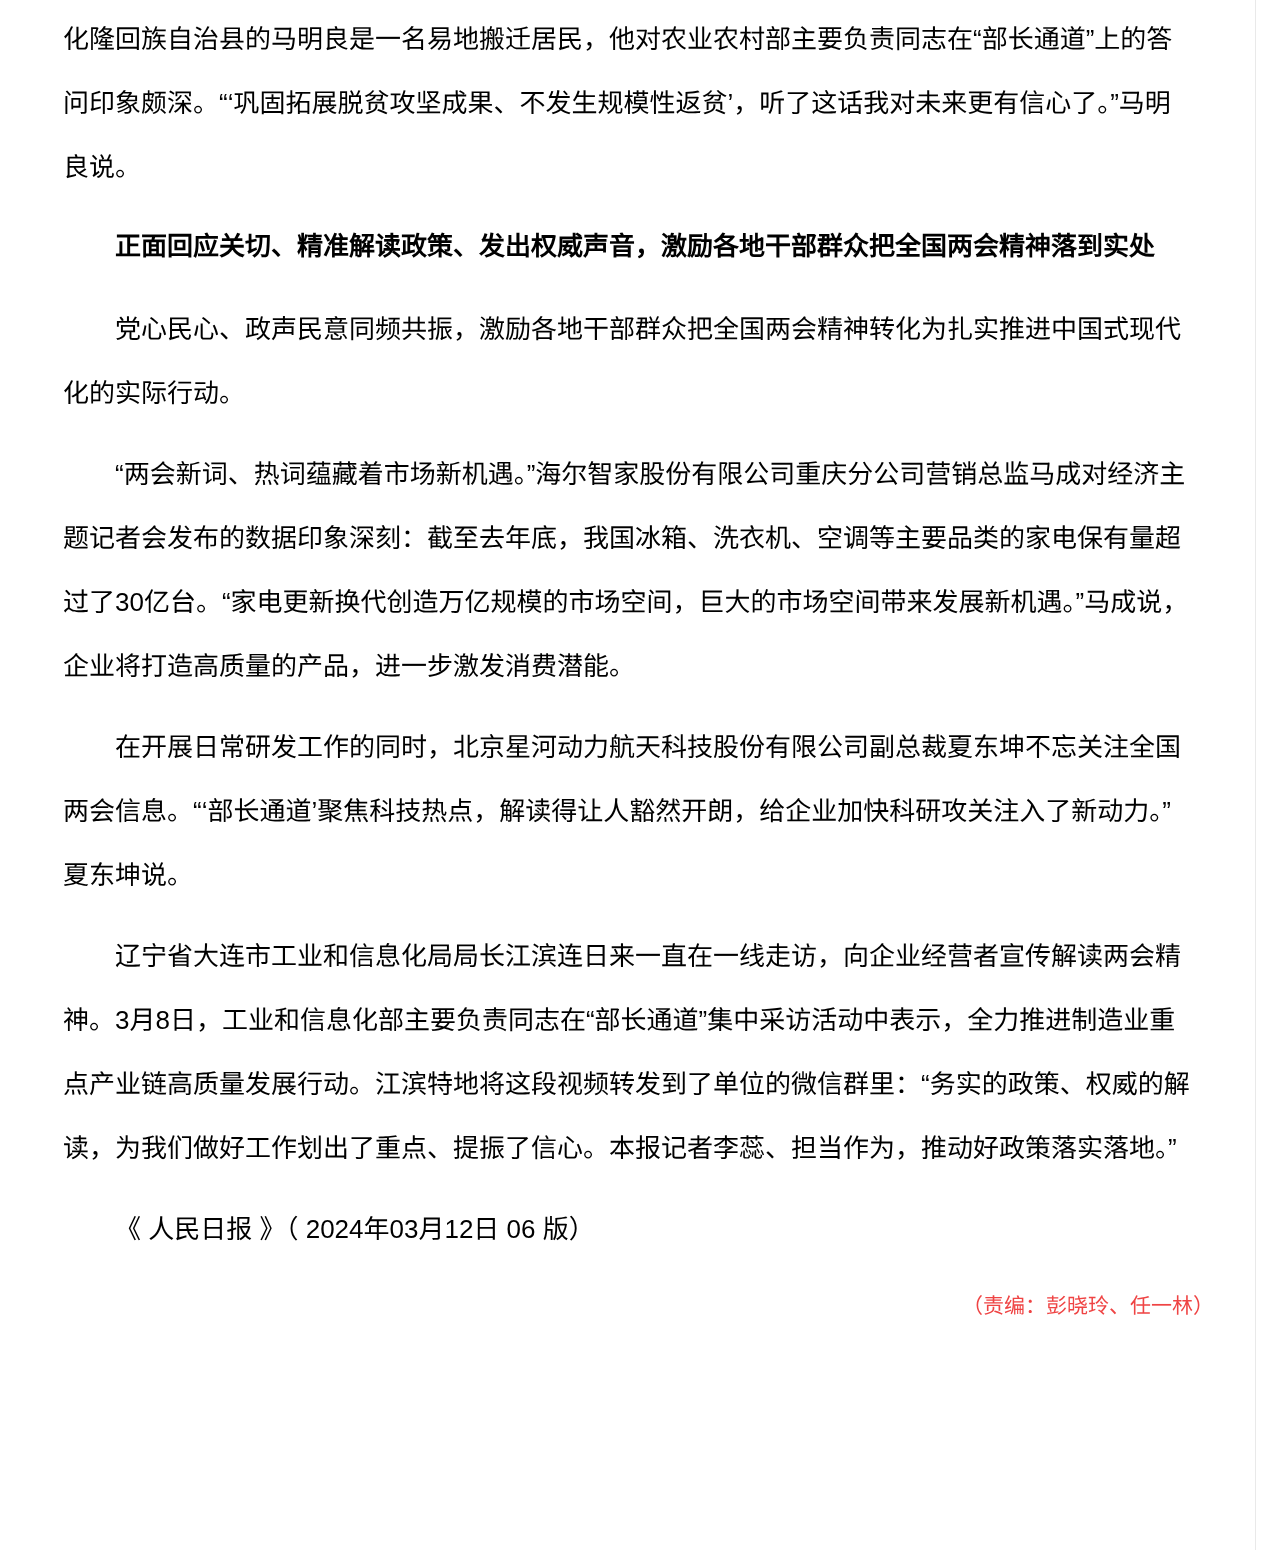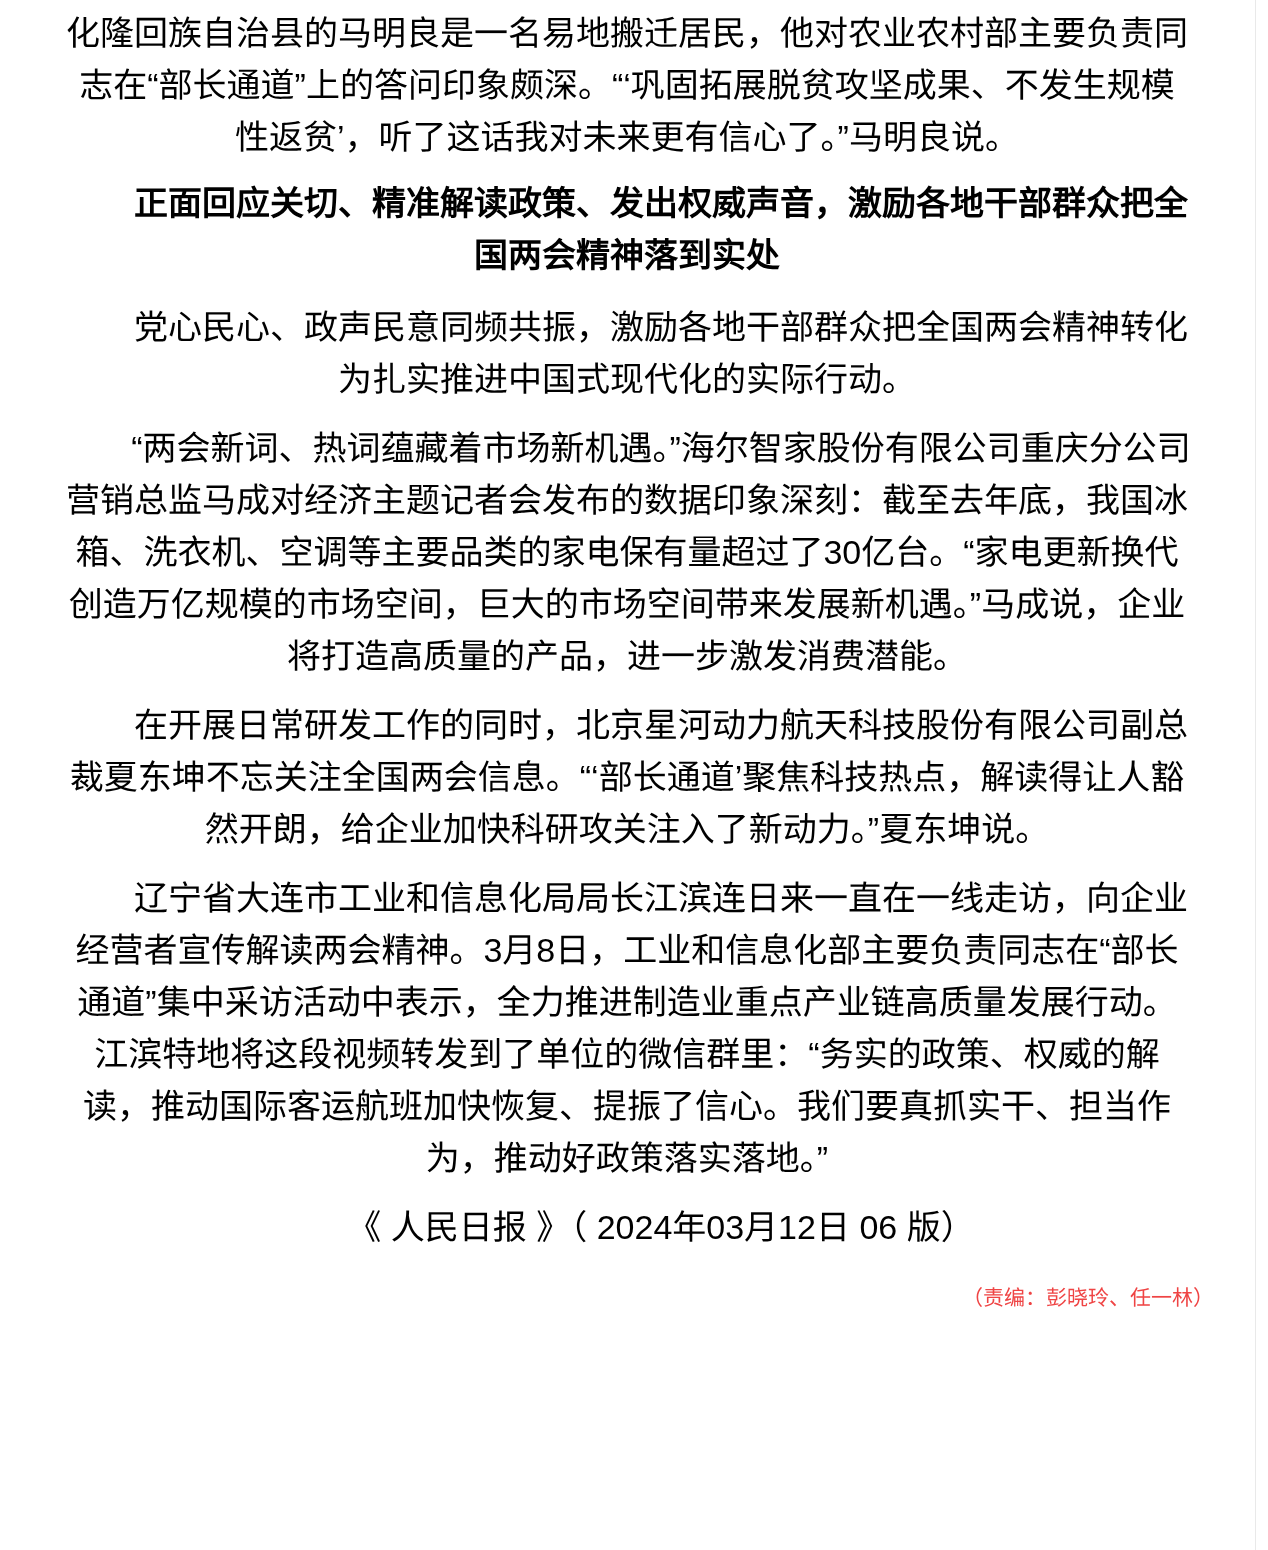--- a/index.html
+++ b/index.html
@@ -17,25 +17,25 @@
   .content {
     width: 1256px;
     min-height: 1550px;
     box-sizing: border-box;
     border-right: 1px solid #e9e9e9;
     padding: 7px 64px 0 63px;
     font-family: "Liberation Sans", sans-serif;
     color: #000000;
   }
   .para {
-    font-size: 34px;
-    line-height: 52px;
+    font-size: 26px;
+    line-height: 64px;
     margin: 17px 0;
     text-indent: 2em;
-    text-align: center;
+    text-align: left;
     word-break: normal;
   }
   .para.no-indent {
     text-indent: 0;
     margin-top: 0;
   }
   .para.subhead {
     font-weight: 700;
     font-family: Liberation Mono, monospace;
   }
@@ -58,21 +58,21 @@
 
     <p class="para subhead">正面回应关切、精准解读政策、发出权威声音，激励各地干部群众把全国两会精神落到实处</p>
 
     <p class="para">党心民心、政声民意同频共振，激励各地干部群众把全国两会精神转化为扎实推进中国式现代化的实际行动。</p>
 
     <p class="para">“两会新词、热词蕴藏着市场新机遇。”海尔智家股份有限公司重庆分公司营销总监马成对经济主题记者会发布的数据印象深刻：截至去年底，我国冰箱、洗衣机、空调等主要品类的家电保有量超过了30亿台。“家电更新换代创造万亿规模的市场空间，巨大的市场空间带来发展新机遇。”马成说，企业将打造高质量的产品，进一步激发消费潜能。</p>
 
 
     <p class="para">在开展日常研发工作的同时，北京星河动力航天科技股份有限公司副总裁夏东坤不忘关注全国两会信息。“‘部长通道’聚焦科技热点，解读得让人豁然开朗，给企业加快科研攻关注入了新动力。”夏东坤说。</p>
 
-    <p class="para">辽宁省大连市工业和信息化局局长江滨连日来一直在一线走访，向企业经营者宣传解读两会精神。3月8日，工业和信息化部主要负责同志在“部长通道”集中采访活动中表示，全力推进制造业重点产业链高质量发展行动。江滨特地将这段视频转发到了单位的微信群里：“务实的政策、权威的解读，推动国际客运航班加快恢复、提振了信心。我们要真抓实干、担当作为，推动好政策落实落地。”</p>
+    <p class="para">辽宁省大连市工业和信息化局局长江滨连日来一直在一线走访，向企业经营者宣传解读两会精神。3月8日，工业和信息化部主要负责同志在“部长通道”集中采访活动中表示，全力推进制造业重点产业链高质量发展行动。江滨特地将这段视频转发到了单位的微信群里：“务实的政策、权威的解读，为我们做好工作划出了重点、提振了信心。本报记者李蕊、担当作为，推动好政策落实落地。”</p>
 
 
     <p class="para">《 人民日报 》（ 2024年03月12日 06 版）</p>
 
     <div class="editor-note">（责编：彭晓玲、任一林）</div>
 
   </div>
 </div>
 
 </body></html>

